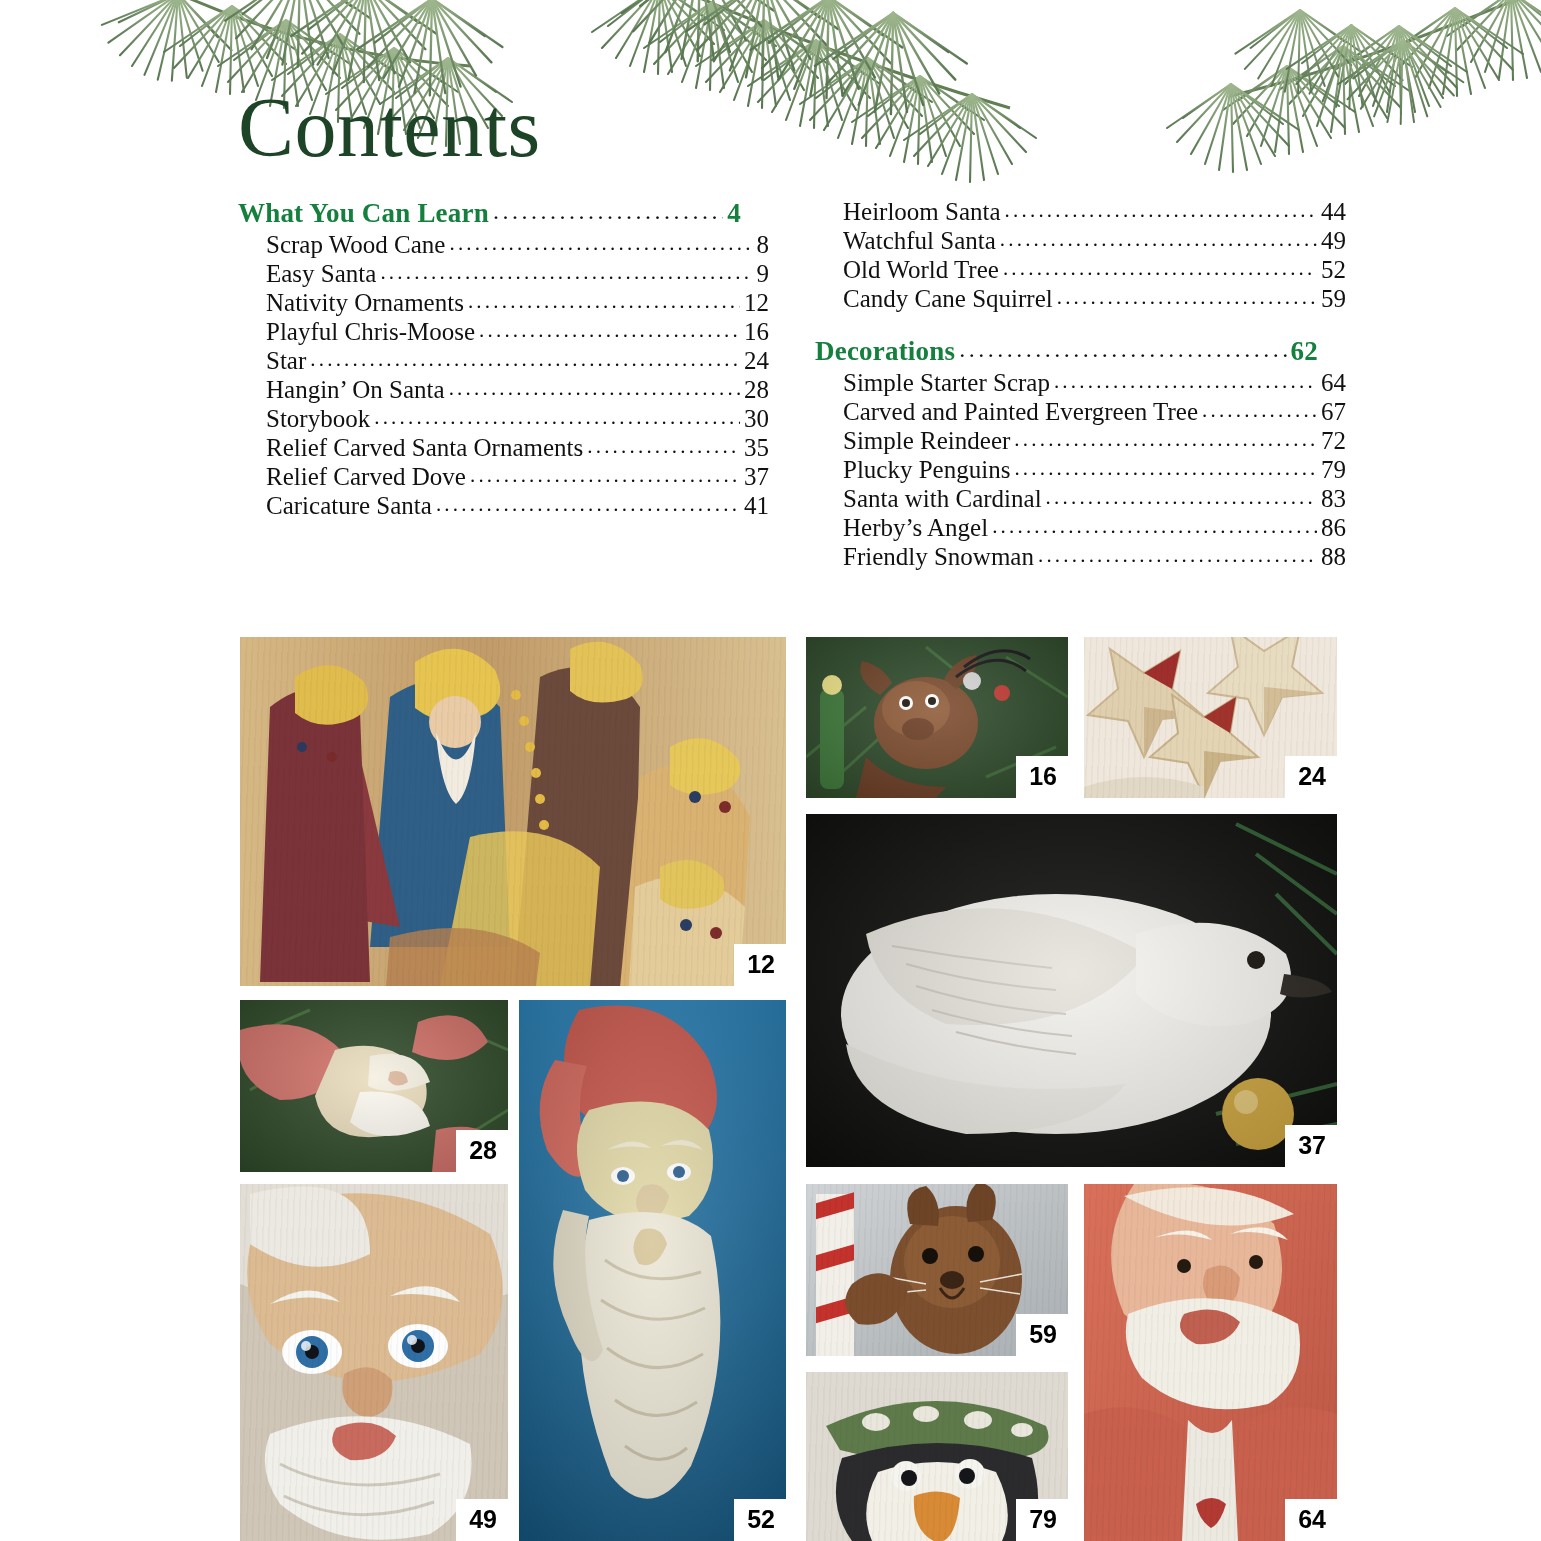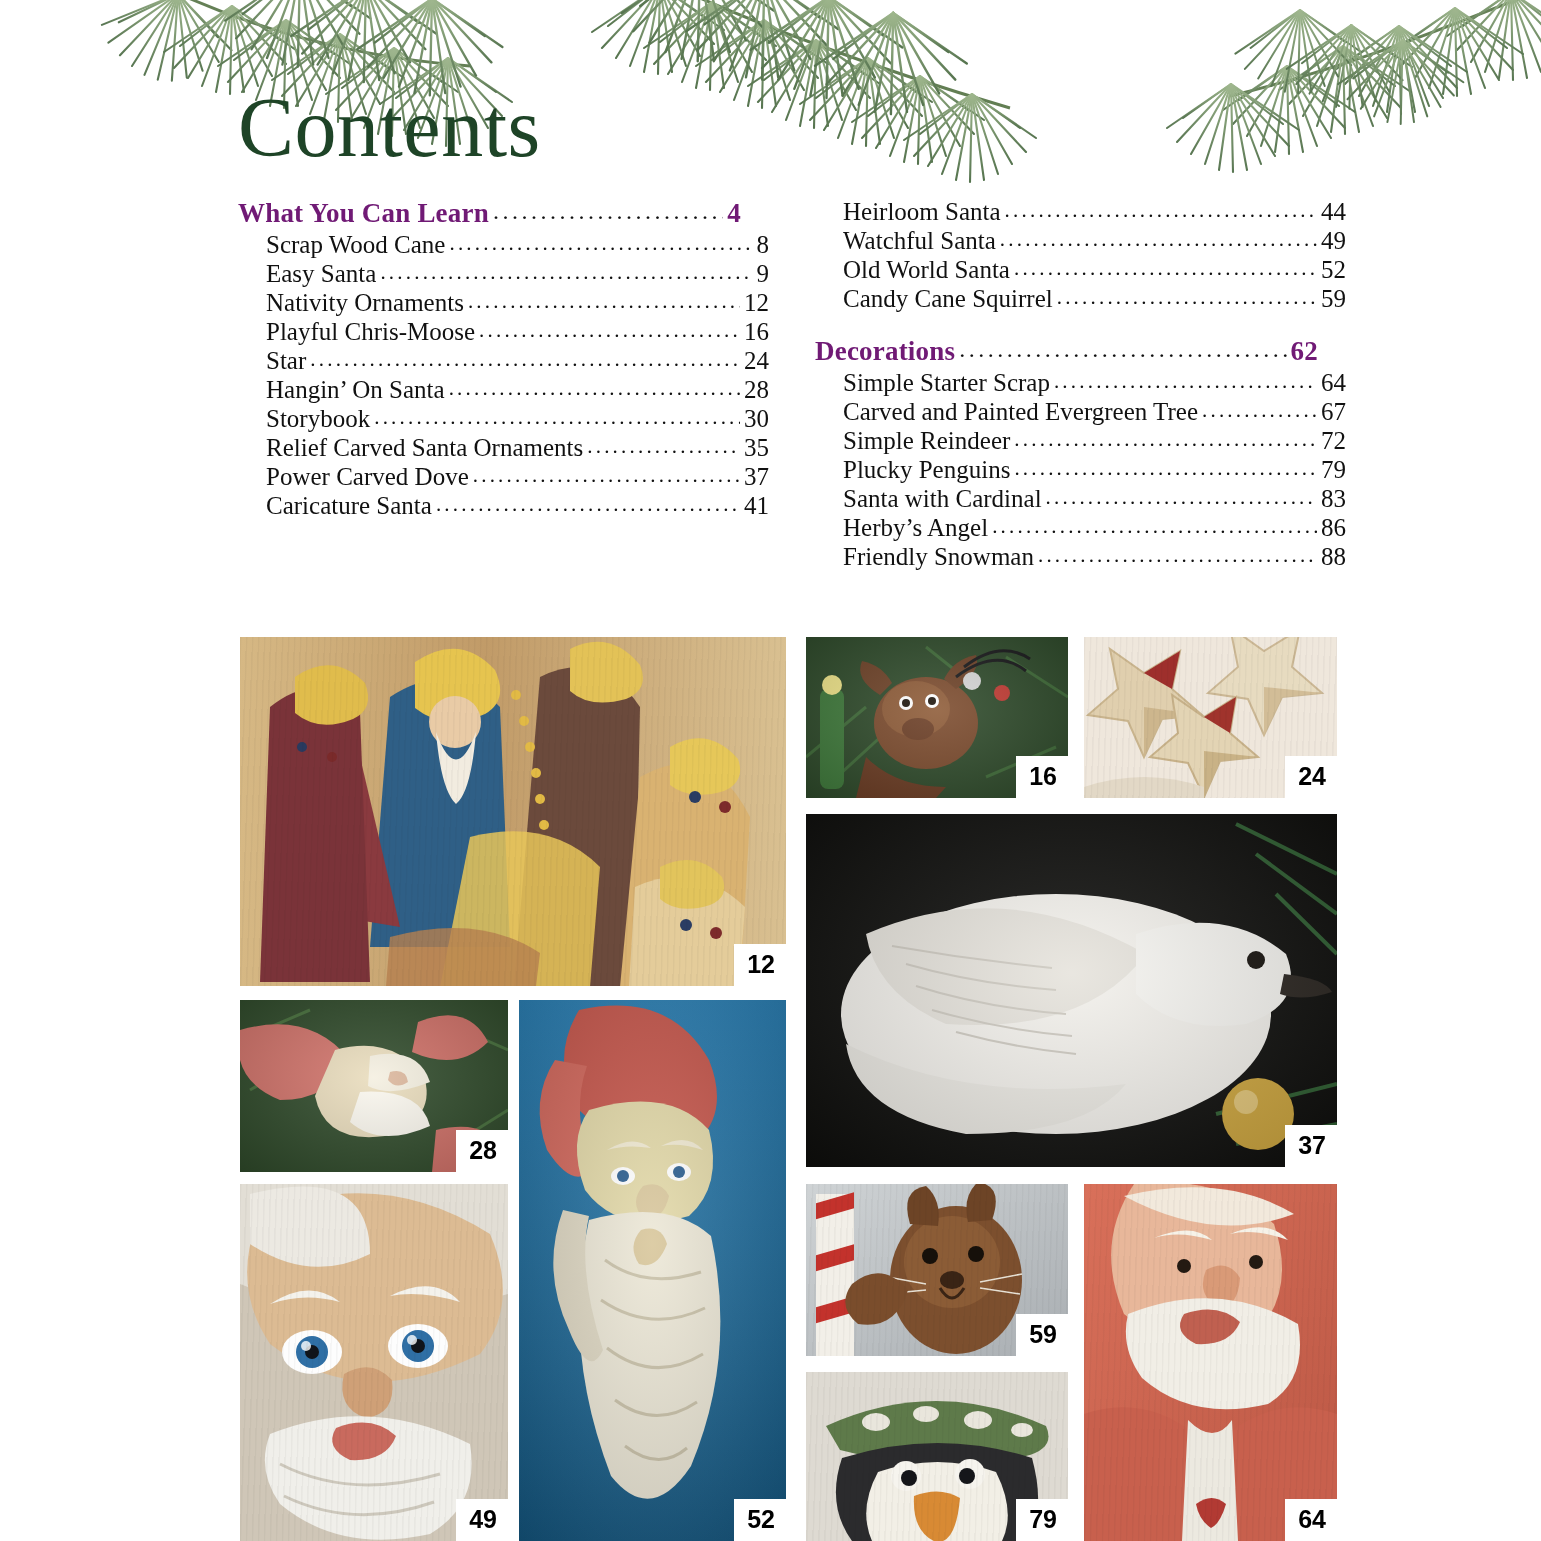--- a/index.html
+++ b/index.html
@@ -71,21 +71,21 @@
     color: #111;
     font-size: 21px;
   }
   .toc-page { flex: 0 0 auto; text-align: right; }
 
   
   .lvl1 .toc-label,
   .lvl1 .toc-page {
     font-weight: bold;
     font-size: 27px;
-    color: #701a75;
+    color: #15803d;
     letter-spacing: 0.2px;
   }
   .lvl1 { margin-bottom: 2px; }
   .lvl1 .toc-dots::before { letter-spacing: 3.5px; font-size: 24px; }
 
   
   .lvl2 {
     padding-left: 28px;
     margin-bottom: 1px;
     font-family: Liberation Serif, serif;
@@ -254,21 +254,21 @@
       <span class="toc-label">Storybook</span>
       <span class="toc-dots"></span>
       <span class="toc-page">30</span>
     </div>
     <div class="toc-row lvl2">
       <span class="toc-label">Relief Carved Santa Ornaments</span>
       <span class="toc-dots"></span>
       <span class="toc-page">35</span>
     </div>
     <div class="toc-row lvl2">
-      <span class="toc-label">Power Carved Dove</span>
+      <span class="toc-label">Relief Carved Dove</span>
       <span class="toc-dots"></span>
       <span class="toc-page">37</span>
     </div>
     <div class="toc-row lvl2">
       <span class="toc-label">Caricature Santa</span>
       <span class="toc-dots"></span>
       <span class="toc-page">41</span>
     </div>
   </div>
 
@@ -277,21 +277,21 @@
       <span class="toc-label">Heirloom Santa</span>
       <span class="toc-dots"></span>
       <span class="toc-page">44</span>
     </div>
     <div class="toc-row lvl2">
       <span class="toc-label">Watchful Santa</span>
       <span class="toc-dots"></span>
       <span class="toc-page">49</span>
     </div>
     <div class="toc-row lvl2">
-      <span class="toc-label">Old World Santa</span>
+      <span class="toc-label">Old World Tree</span>
       <span class="toc-dots"></span>
       <span class="toc-page">52</span>
     </div>
     <div class="toc-row lvl2">
       <span class="toc-label">Candy Cane Squirrel</span>
       <span class="toc-dots"></span>
       <span class="toc-page">59</span>
     </div>
 
     <div class="spacer"></div>

